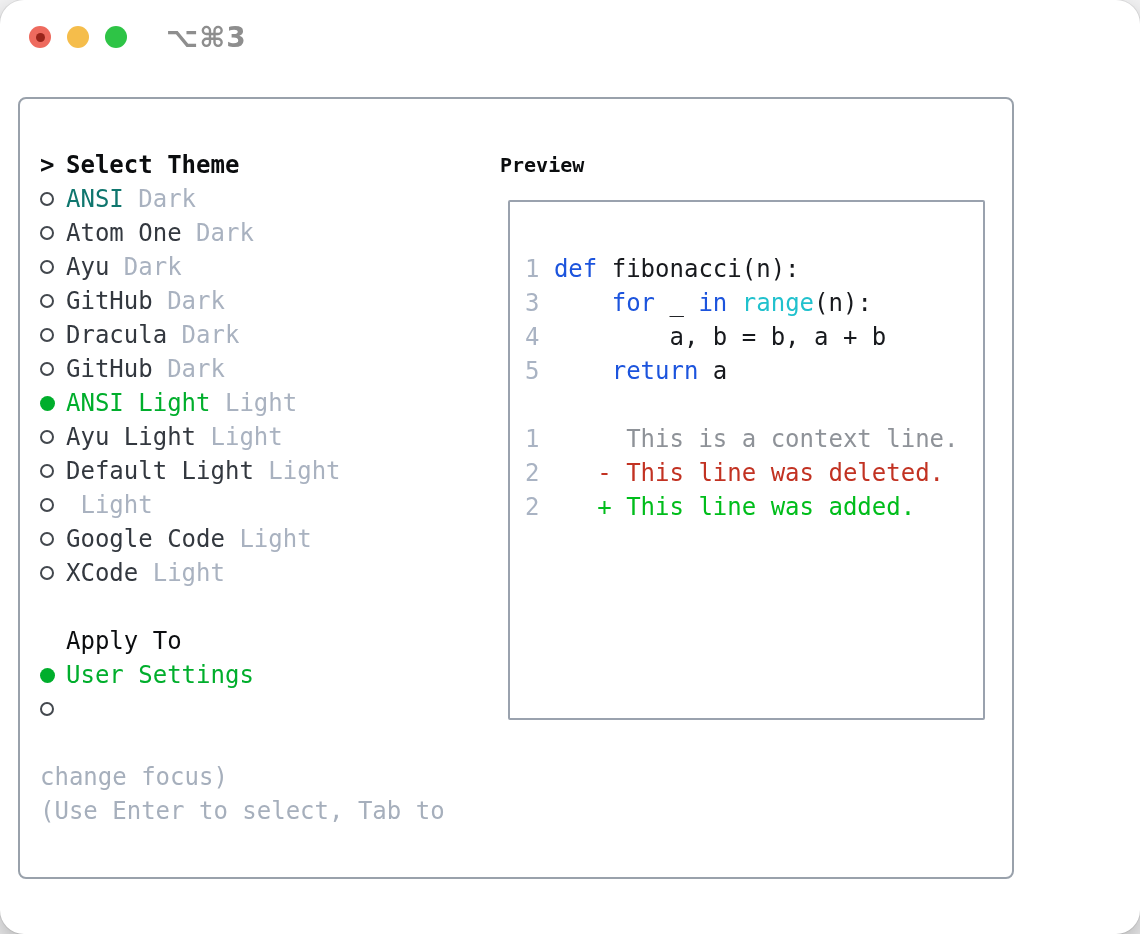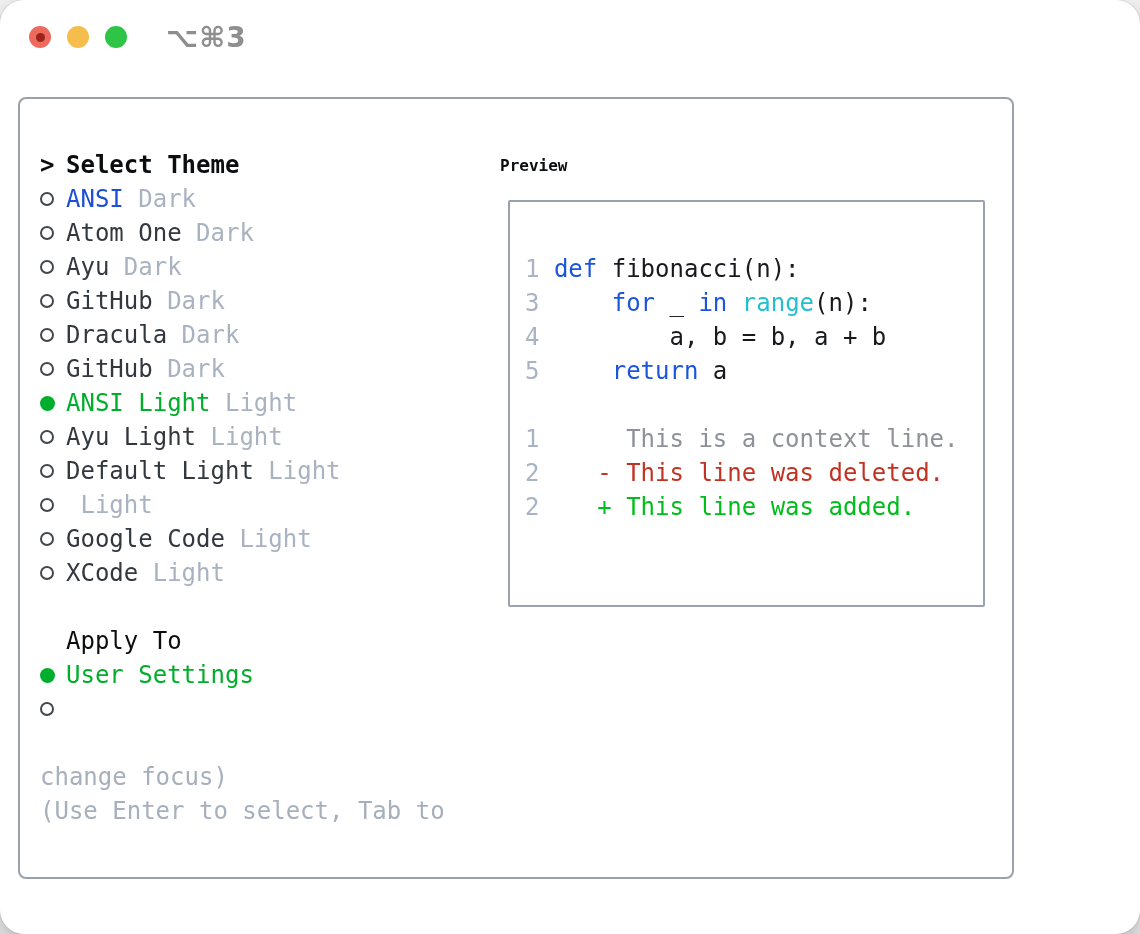--- a/index.html
+++ b/index.html
@@ -107,29 +107,29 @@
     white-space: pre;
   }
   
   .right-col-title {
     position: absolute;
     left: 480px;
     top: 49px;
     height: 34px;
     display: flex;
     align-items: center;
-    font-size: 16px;
+    font-size: 20px;
     font-weight: bold;
   }
   .preview-box {
     position: absolute;
     left: 488px;
     top: 101px;
     width: 477px;
-    height: 407px;
+    height: 520px;
     border: 2px solid;
     border-radius: 2px;
     box-sizing: border-box;
     padding: 50px 0 0 15px;
     overflow: hidden;
   }
   .code-line {
     font-size: 24px;
     line-height: 34px;
     height: 34px;
@@ -152,21 +152,21 @@
 
   <div class="panel" id="panel" style="border-color: rgb(153, 161, 171);">
 
     <div class="left-col">
       <div class="row">
         <span class="marker"><span class="prompt-char" style="color: rgb(11, 13, 15);">&gt;</span></span>
         <span class="header-text" id="select-theme-title" style="color: rgb(11, 13, 15);">Select Theme</span>
       </div>
 
       <div id="theme-list">
-          <div class="row"><span class="marker"><span class="radio" style="border-color: rgb(67, 72, 78);"></span></span><span style="color: #1d4ed8;">ANSI</span><span style="color: rgb(169, 178, 192);"> Dark</span></div>
+          <div class="row"><span class="marker"><span class="radio" style="border-color: rgb(67, 72, 78);"></span></span><span style="color: #0f766e;">ANSI</span><span style="color: rgb(169, 178, 192);"> Dark</span></div>
           <div class="row"><span class="marker"><span class="radio" style="border-color: rgb(67, 72, 78);"></span></span><span style="color: rgb(51, 56, 63);">Atom One</span><span style="color: rgb(169, 178, 192);"> Dark</span></div>
           <div class="row"><span class="marker"><span class="radio" style="border-color: rgb(67, 72, 78);"></span></span><span style="color: rgb(51, 56, 63);">Ayu</span><span style="color: rgb(169, 178, 192);"> Dark</span></div>
           <div class="row"><span class="marker"><span class="radio" style="border-color: rgb(67, 72, 78);"></span></span><span style="color: rgb(51, 56, 63);">GitHub</span><span style="color: rgb(169, 178, 192);"> Dark</span></div>
           <div class="row"><span class="marker"><span class="radio" style="border-color: rgb(67, 72, 78);"></span></span><span style="color: rgb(51, 56, 63);">Dracula</span><span style="color: rgb(169, 178, 192);"> Dark</span></div>
           <div class="row"><span class="marker"><span class="radio" style="border-color: rgb(67, 72, 78);"></span></span><span style="color: rgb(51, 56, 63);">GitHub</span><span style="color: rgb(169, 178, 192);"> Dark</span></div>
           <div class="row"><span class="marker"><span class="radio sel" style="background: rgb(0, 174, 44);"></span></span><span style="color: rgb(0, 174, 44);">ANSI Light</span><span style="color: rgb(169, 178, 192);"> Light</span></div>
           <div class="row"><span class="marker"><span class="radio" style="border-color: rgb(67, 72, 78);"></span></span><span style="color: rgb(51, 56, 63);">Ayu Light</span><span style="color: rgb(169, 178, 192);"> Light</span></div>
           <div class="row"><span class="marker"><span class="radio" style="border-color: rgb(67, 72, 78);"></span></span><span style="color: rgb(51, 56, 63);">Default Light</span><span style="color: rgb(169, 178, 192);"> Light</span></div>
           <div class="row"><span class="marker"><span class="radio" style="border-color: rgb(67, 72, 78);"></span></span><span style="color: rgb(169, 178, 192);"> Light</span></div>
           <div class="row"><span class="marker"><span class="radio" style="border-color: rgb(67, 72, 78);"></span></span><span style="color: rgb(51, 56, 63);">Google Code</span><span style="color: rgb(169, 178, 192);"> Light</span></div>

